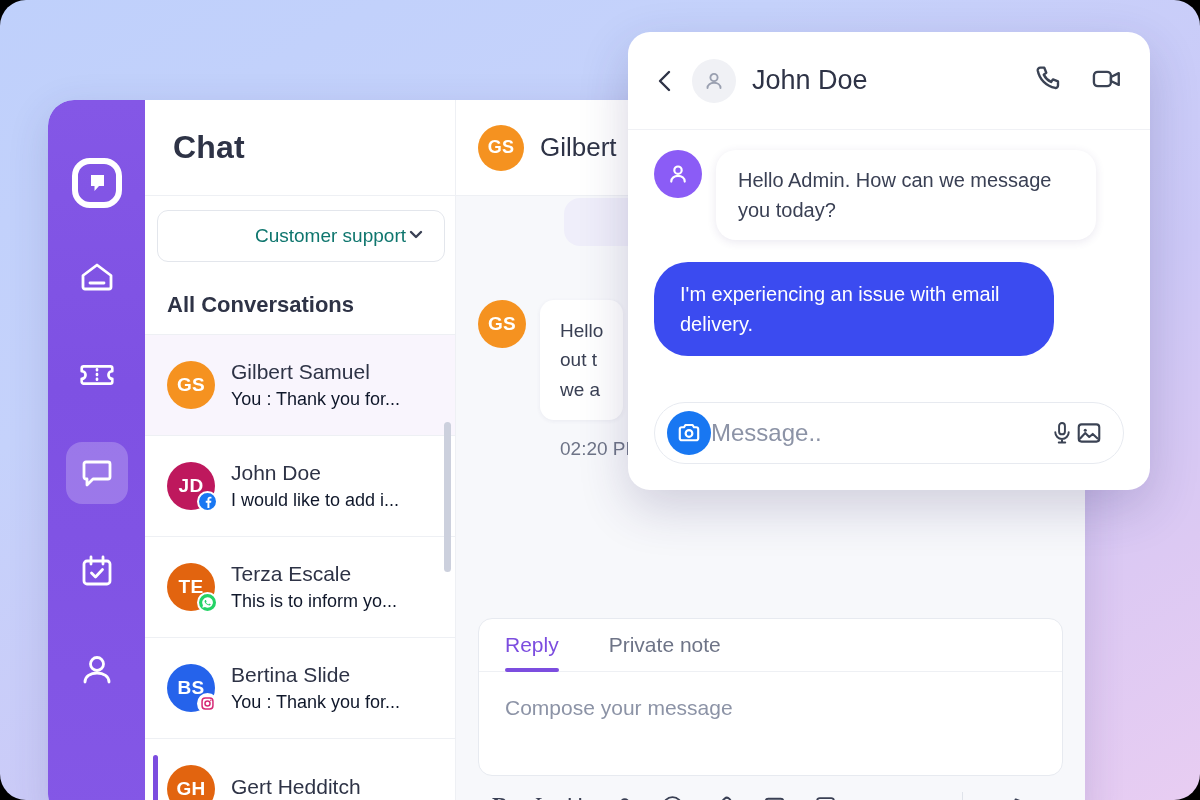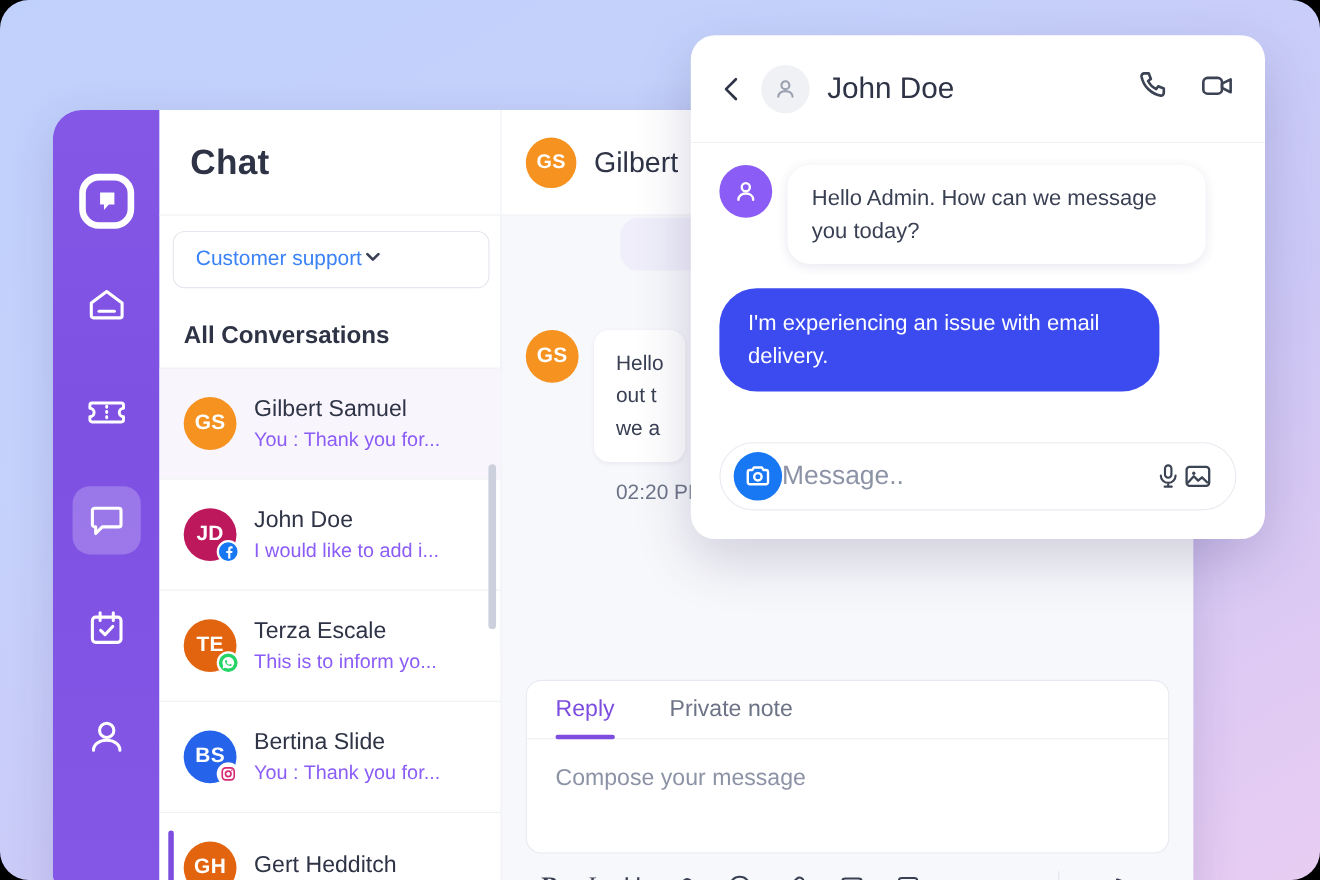--- a/index.html
+++ b/index.html
@@ -62,23 +62,23 @@
     display: flex; align-items: center;
     padding: 0 0 0 28px;
     border-bottom: 1px solid #eef0f4;
   }
   #page-title { font-size: 32px; font-weight: 700; color: #2e3346; letter-spacing: .2px; }
   #filter-row { padding: 14px 14px 16px 12px; }
   #filter-select {
     width: 288px; height: 52px;
     border: 1px solid #e3e6ec; border-radius: 11px;
     background: #fff;
-    display: flex; align-items: center; justify-content: flex-start;
+    display: flex; align-items: center; justify-content: flex-end;
     padding: 0 18px 0 20px;
-    font-size: 19px; color: #3b82f6; font-weight: 400;
+    font-size: 19px; color: #0f766e; font-weight: 400;
   }
   #all-conv-label {
     padding: 14px 0 16px 22px;
     font-size: 22px; font-weight: 700; color: #2e3346;
   }
   #conv-list { flex: 1; overflow: hidden; position: relative; }
   .conv-item {
     display: flex; align-items: center; gap: 16px;
     padding: 18px 14px 18px 22px;
     border-top: 1px solid #eef0f4;
@@ -98,21 +98,21 @@
     color:#fff; font-size:19px; font-weight:600; letter-spacing:.3px;
   }
   .badge {
     position:absolute; right:-3px; bottom:-2px;
     width:21px; height:21px; border-radius:50%;
     border:2px solid #fff;
     display:flex; align-items:center; justify-content:center;
   }
   .conv-text { min-width: 0; }
   .conv-name { font-size: 21px; color: #2e3346; font-weight: 400; white-space: nowrap; }
-  .conv-prev { font-size: 18px; color: #8b5cf6; margin-top: 5px; white-space: nowrap; }
+  .conv-prev { font-size: 18px; color: #0f172a; margin-top: 5px; white-space: nowrap; }
   #conv-scrollbar {
     position:absolute; right: 4px; top: 88px;
     width: 7px; height: 150px; border-radius: 4px;
     background: #ccd0dd;
   }
 
   
   #thread-col {
     flex: 1; background: #f7f8fb;
     display: flex; flex-direction: column;

